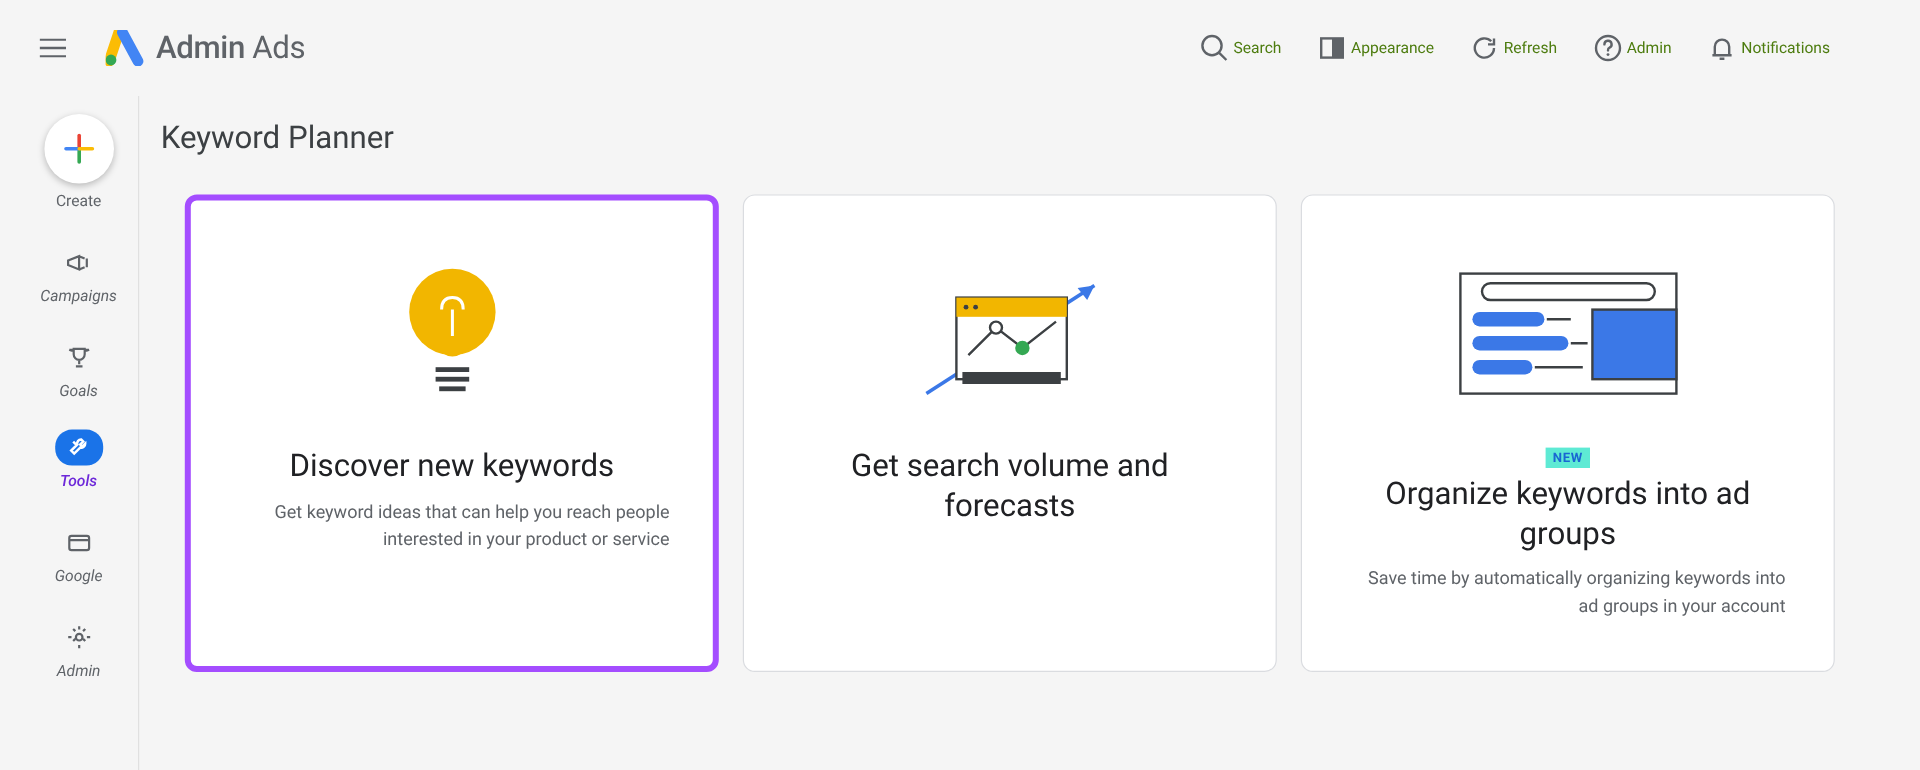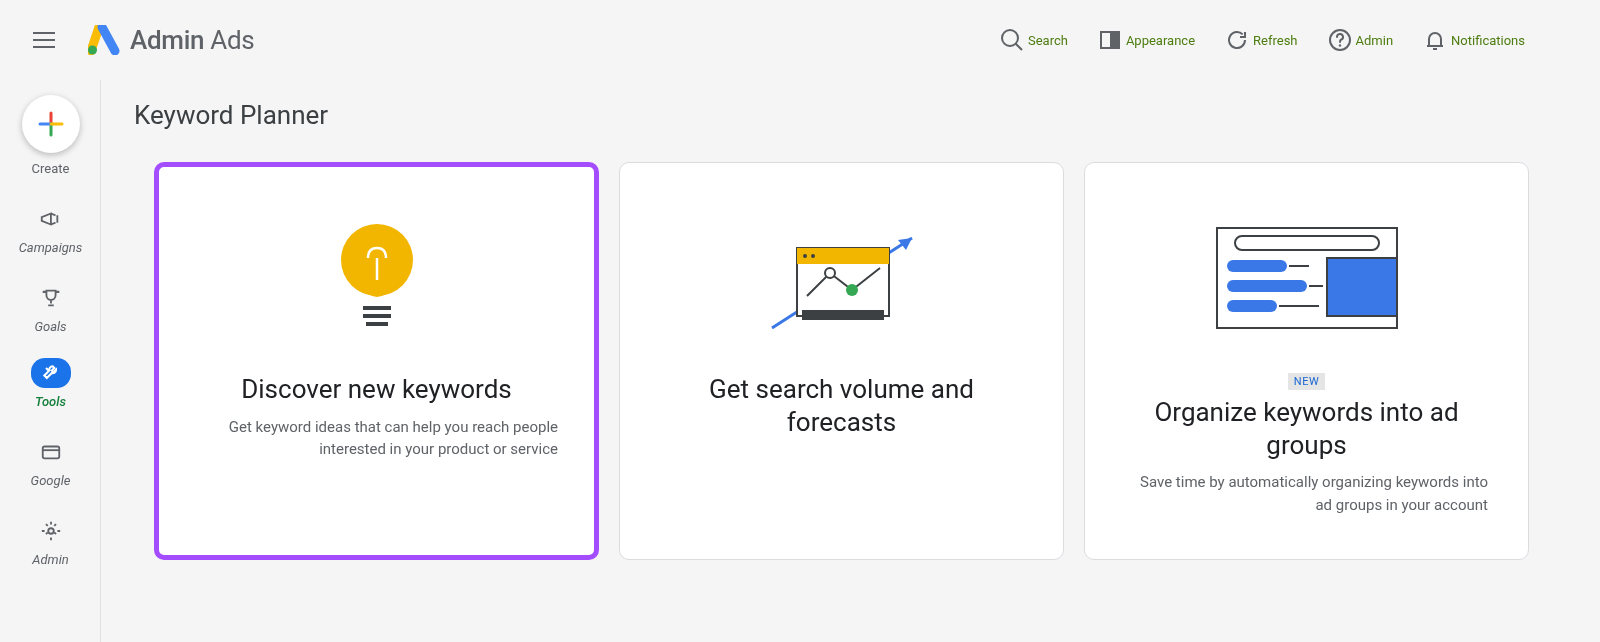--- a/index.html
+++ b/index.html
@@ -9,37 +9,37 @@
     .menu-btn { width: 48px; height: 48px; display: flex; align-items: center; justify-content: center; cursor: pointer; border-radius: 50%; }
     .logo-wrap { display: flex; align-items: center; margin-left: 20px; gap: 10px; }
     .logo-text { font-size: 26px; color: #5f6368; letter-spacing: -0.3px; }
     .logo-text .g { font-weight: 500; }
     .header-spacer { flex: 1; }
     .header-actions { display: flex; gap: 30px; padding-right: 55px; }
     .header-action { display: flex; flex-direction: row; align-items: center; gap: 4px; cursor: pointer; color: #4d7c0f; }
     .header-action .label { font-size: 13px; }
     .header-action svg, .header-action .icon-box { width: 24px; height: 24px; }
     
-    .sidebar { position: absolute; left: 1px; top: 80px; width: 100px; bottom: 0; border-right: 1px solid #e0e0e0; display: flex; flex-direction: column; align-items: center; padding-top: 15px; gap: 28px; }
+    .sidebar { position: absolute; left: 16px; top: 80px; width: 100px; bottom: 0; border-right: 1px solid #e0e0e0; display: flex; flex-direction: column; align-items: center; padding-top: 15px; gap: 28px; }
     .create-btn { width: 58px; height: 58px; border-radius: 50%; background: #fff; box-shadow: 0 2px 6px rgba(0,0,0,0.25); display: flex; align-items: center; justify-content: center; cursor: pointer; }
     .side-item { display: flex; flex-direction: column; align-items: center; gap: 6px; cursor: pointer; color: #5f6368; font-style: italic; }
     .side-item .label { font-size: 13px; }
     .side-icon { width: 40px; height: 30px; display: flex; align-items: center; justify-content: center; border-radius: 14px; }
     .side-item.active .side-icon { background: #1a73e8; color: #fff; }
-    .side-item.active .label { color: #15803d; font-weight: 500; }
+    .side-item.active .label { color: #6d28d9; font-weight: 500; }
     .side-item.active { margin-top: -4px; }
     
     .main { position: absolute; left: 100px; top: 80px; right: 0; bottom: 0; padding: 20px 30px; }
     .page-title { font-size: 26px; color: #3c4043; font-weight: 400; margin-bottom: 32px; margin-left: 4px; }
     
     .cards { display: flex; gap: 20px; margin-left: 24px; }
     .card { width: 445px; height: 398px; background: #fff; border: 1px solid #dadce0; border-radius: 10px; display: flex; flex-direction: column; align-items: center; padding: 50px 40px 40px; cursor: pointer; position: relative; }
     .card.highlight { border: 5px solid #a44dff; padding: 46px 36px 36px; }
     .card-illus { height: 130px; display: flex; align-items: center; justify-content: center; margin-bottom: 30px; }
-    .card-badge { font-size: 11px; background: #e5e5e5; color: #1967d2; padding: 2px 6px; letter-spacing: 0.5px; margin-bottom: 6px; }
+    .card-badge { font-size: 11px; background: #5eead4; color: #1967d2; padding: 2px 6px; letter-spacing: 0.5px; margin-bottom: 6px; font-weight: bold; }
     .card-title { font-size: 26px; color: #202124; font-weight: 400; text-align: center; margin-bottom: 10px; line-height: 1.25; }
     .card-desc { font-size: 15px; color: #5f6368; text-align: right; line-height: 1.5; max-width: 370px; }
     
     svg { display: block; }
   </style>
 </head>
 <body>
 
 <div class="header">
   <div class="menu-btn">

